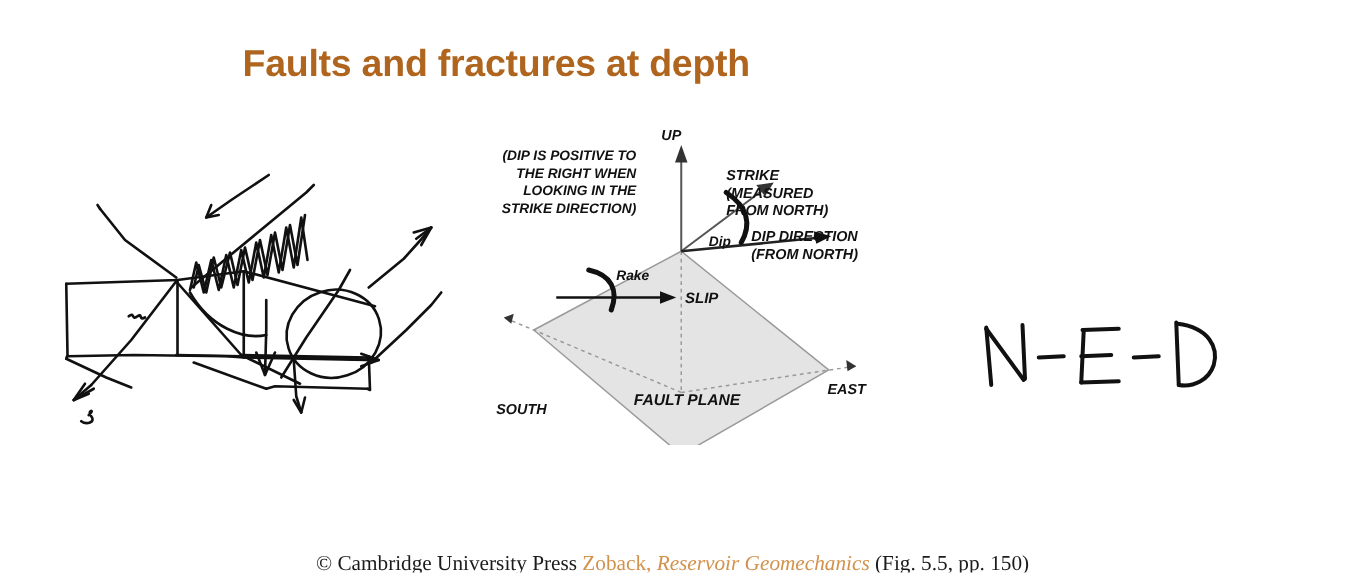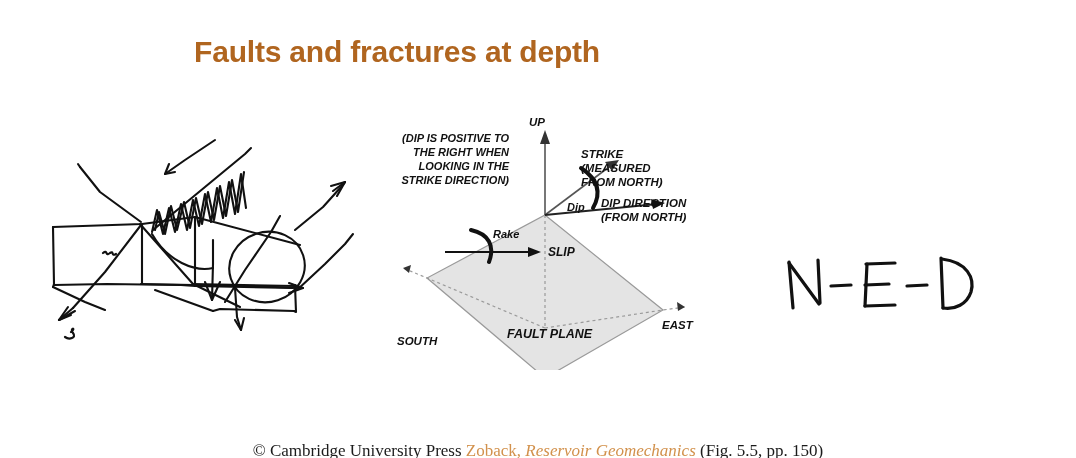--- a/index.html
+++ b/index.html
@@ -40,21 +40,21 @@
   
   .slide-title { transform: translateX(-141px); }
 
   
   .panel {
     position: absolute;
   }
   .panel svg { display: block; }
 
   #sketch-panel   { left: 45px;  top: 95px; }
-  #blockdiagram-panel { left: 385px; top: 93px; }
+  #blockdiagram-panel { left: 385px; top: 79px; }
   #ned-panel      { left: 775px; top: 225px; }
 
   
   .credit {
     position: absolute;
     left: 0;
     top: 424px;
     width: 1076px;
     text-align: center;
     font-family: "Liberation Serif", serif;

